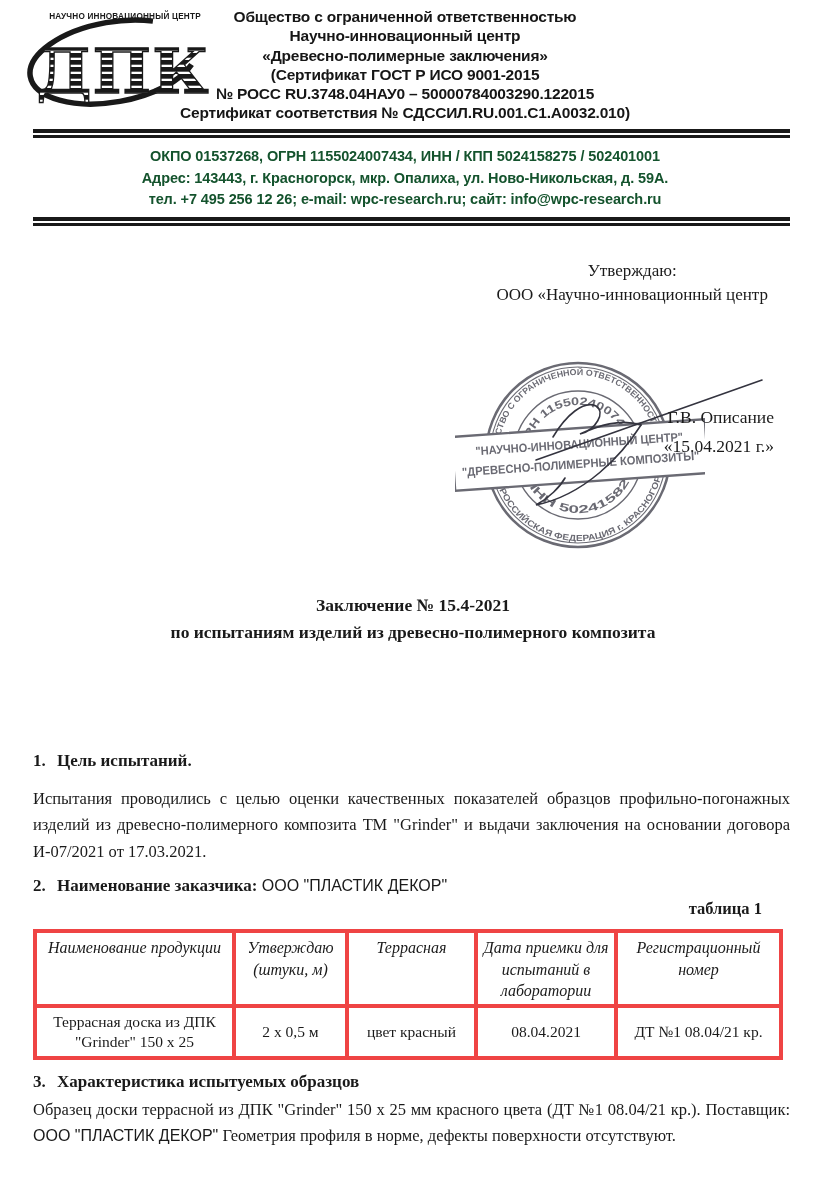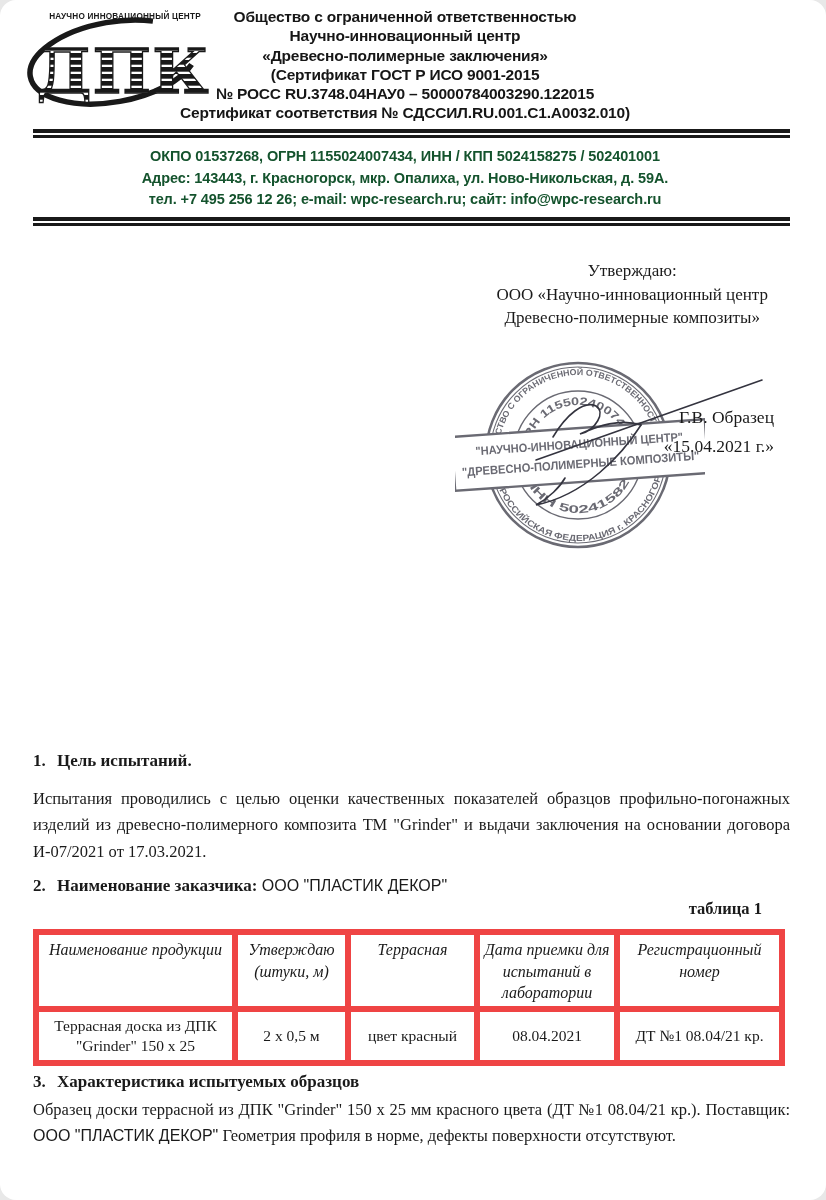--- a/index.html
+++ b/index.html
@@ -1,17 +1,17 @@
 <!DOCTYPE html>
 <html><head>
 <meta charset="utf-8">
 <style>
   html,body{margin:0;padding:0;background:#e8e8e8;}
   .page{position:relative;width:826px;height:1200px;background:#ffffff;margin:0 auto;
-        font-family:"Liberation Serif",serif;color:#1a1a1a;overflow:hidden;border-radius:16px;}
+        font-family:"Liberation Serif",serif;color:#1a1a1a;overflow:hidden;}
   .abs{position:absolute;}
   .sans{font-family:"Liberation Sans",sans-serif;}
 
   
   .logo{left:25px;top:4px;width:185px;height:105px;}
   .hdr{left:0;top:7px;width:810px;text-align:center;font-family:"Liberation Sans",sans-serif;
        font-weight:bold;font-size:15.5px;line-height:19.3px;letter-spacing:-0.2px;color:#161616;}
   .rule{left:33px;width:757px;height:2px;border-top:4px solid #191919;border-bottom:3px solid #191919;}
   .rule1{top:129px;} .rule2{top:217px;}
   .contact{left:0;top:146px;width:810px;text-align:center;font-family:"Liberation Sans",sans-serif;
@@ -29,21 +29,21 @@
   
   .sec{left:33px;width:757px;font-size:17px;font-weight:bold;}
   .secnum{display:inline-block;width:24px;font-weight:bold;}
   .para{left:33px;width:757px;font-size:16.5px;line-height:26.4px;text-align:justify;}
   .s2val{font-weight:normal;font-family:"Liberation Sans",sans-serif;font-size:16px;}
   .tcap{right:64px;top:899px;font-weight:bold;font-size:16.5px;}
 
   
   .tblwrap{left:33px;top:929px;width:746px;}
   table.t1{border-collapse:collapse;width:746px;table-layout:fixed;}
-  .t1 th,.t1 td{border:6px solid #ef4444;overflow:hidden;}
+  .t1 th,.t1 td{border:4px solid #ef4444;overflow:hidden;}
   .t1 th{font-style:italic;font-weight:normal;font-size:16px;line-height:21.5px;
          text-align:center;vertical-align:top;padding:4px 4px 2px 4px;height:62px;}
   .t1 td{font-size:15.5px;line-height:19.5px;text-align:center;vertical-align:middle;
          padding:3px 4px;height:42px;}
 </style>
 </head>
 <body>
 
 <div class="page">
 
@@ -74,21 +74,20 @@
     <div>ОКПО 01537268, ОГРН 1155024007434, ИНН / КПП 5024158275 / 502401001</div>
     <div>Адрес: 143443, г. Красногорск, мкр. Опалиха, ул. Ново-Никольская, д. 59А.</div>
     <div>тел. +7 495 256 12 26;  e-mail: wpc-research.ru; сайт: info@wpc-research.ru</div>
   </div>
 
   <div class="abs rule rule2"></div>
 
   <div class="abs approval">
     <div>Утверждаю:</div>
     <div>ООО «Научно-инновационный центр</div>
-    <div>Древесно-полимерные композиты»</div>
   </div>
 
   <svg class="abs stamp-svg" viewBox="0 0 250 190" width="250" height="190" style="opacity:0.88;">
     <defs>
       <path id="arcOT" d="M 43 95 A 80 80 0 0 1 203 95" fill="none"></path>
       <path id="arcOB" d="M 37 95 A 86 86 0 0 0 209 95" fill="none"></path>
       <path id="arcIT" d="M 73 95 A 50 50 0 0 1 173 95" fill="none"></path>
       <path id="arcIB" d="M 65 95 A 58 58 0 0 0 181 95" fill="none"></path>
     </defs>
     <g stroke="#565660" fill="none">
@@ -111,24 +110,28 @@
 
   <svg class="abs sig-svg" viewBox="450 352 370 175" width="370" height="175">
     <g fill="none" stroke="#34343f" stroke-width="1.6" stroke-linecap="round">
       <path d="M 762 380 L 536 460"></path>
       <path d="M 553 437 C 566 415 584 400 596 406 C 606 412 596 430 580 434 C 598 426 620 418 641 425"></path>
       <path d="M 641 425 C 622 455 585 495 536 505 C 549 498 560 487 565 478"></path>
     </g>
   </svg>
 
   <div class="abs signame">
-    <div>Г.В. Образец</div>
+    <div>Г.В. Описание</div>
     <div>«15.04.2021 г.»</div>
   </div>
 
+  <div class="abs doctitle">
+    <div>Заключение № 15.4-2021</div>
+    <div>по испытаниям изделий из древесно-полимерного композита</div>
+  </div>
 
   <div class="abs sec" style="top:751px;">
     <span class="secnum">1.</span><span>Цель испытаний.</span>
   </div>
   <div class="abs para" style="top:786px;">Испытания проводились с целью оценки качественных показателей образцов профильно-погонажных изделий из древесно-полимерного композита ТМ "Grinder" и выдачи заключения на основании договора И-07/2021 от 17.03.2021.</div>
 
   <div class="abs sec" style="top:876px;">
     <span class="secnum">2.</span><span>Наименование заказчика:</span>
     <span class="s2val">ООО "ПЛАСТИК ДЕКОР"</span>
   </div>

